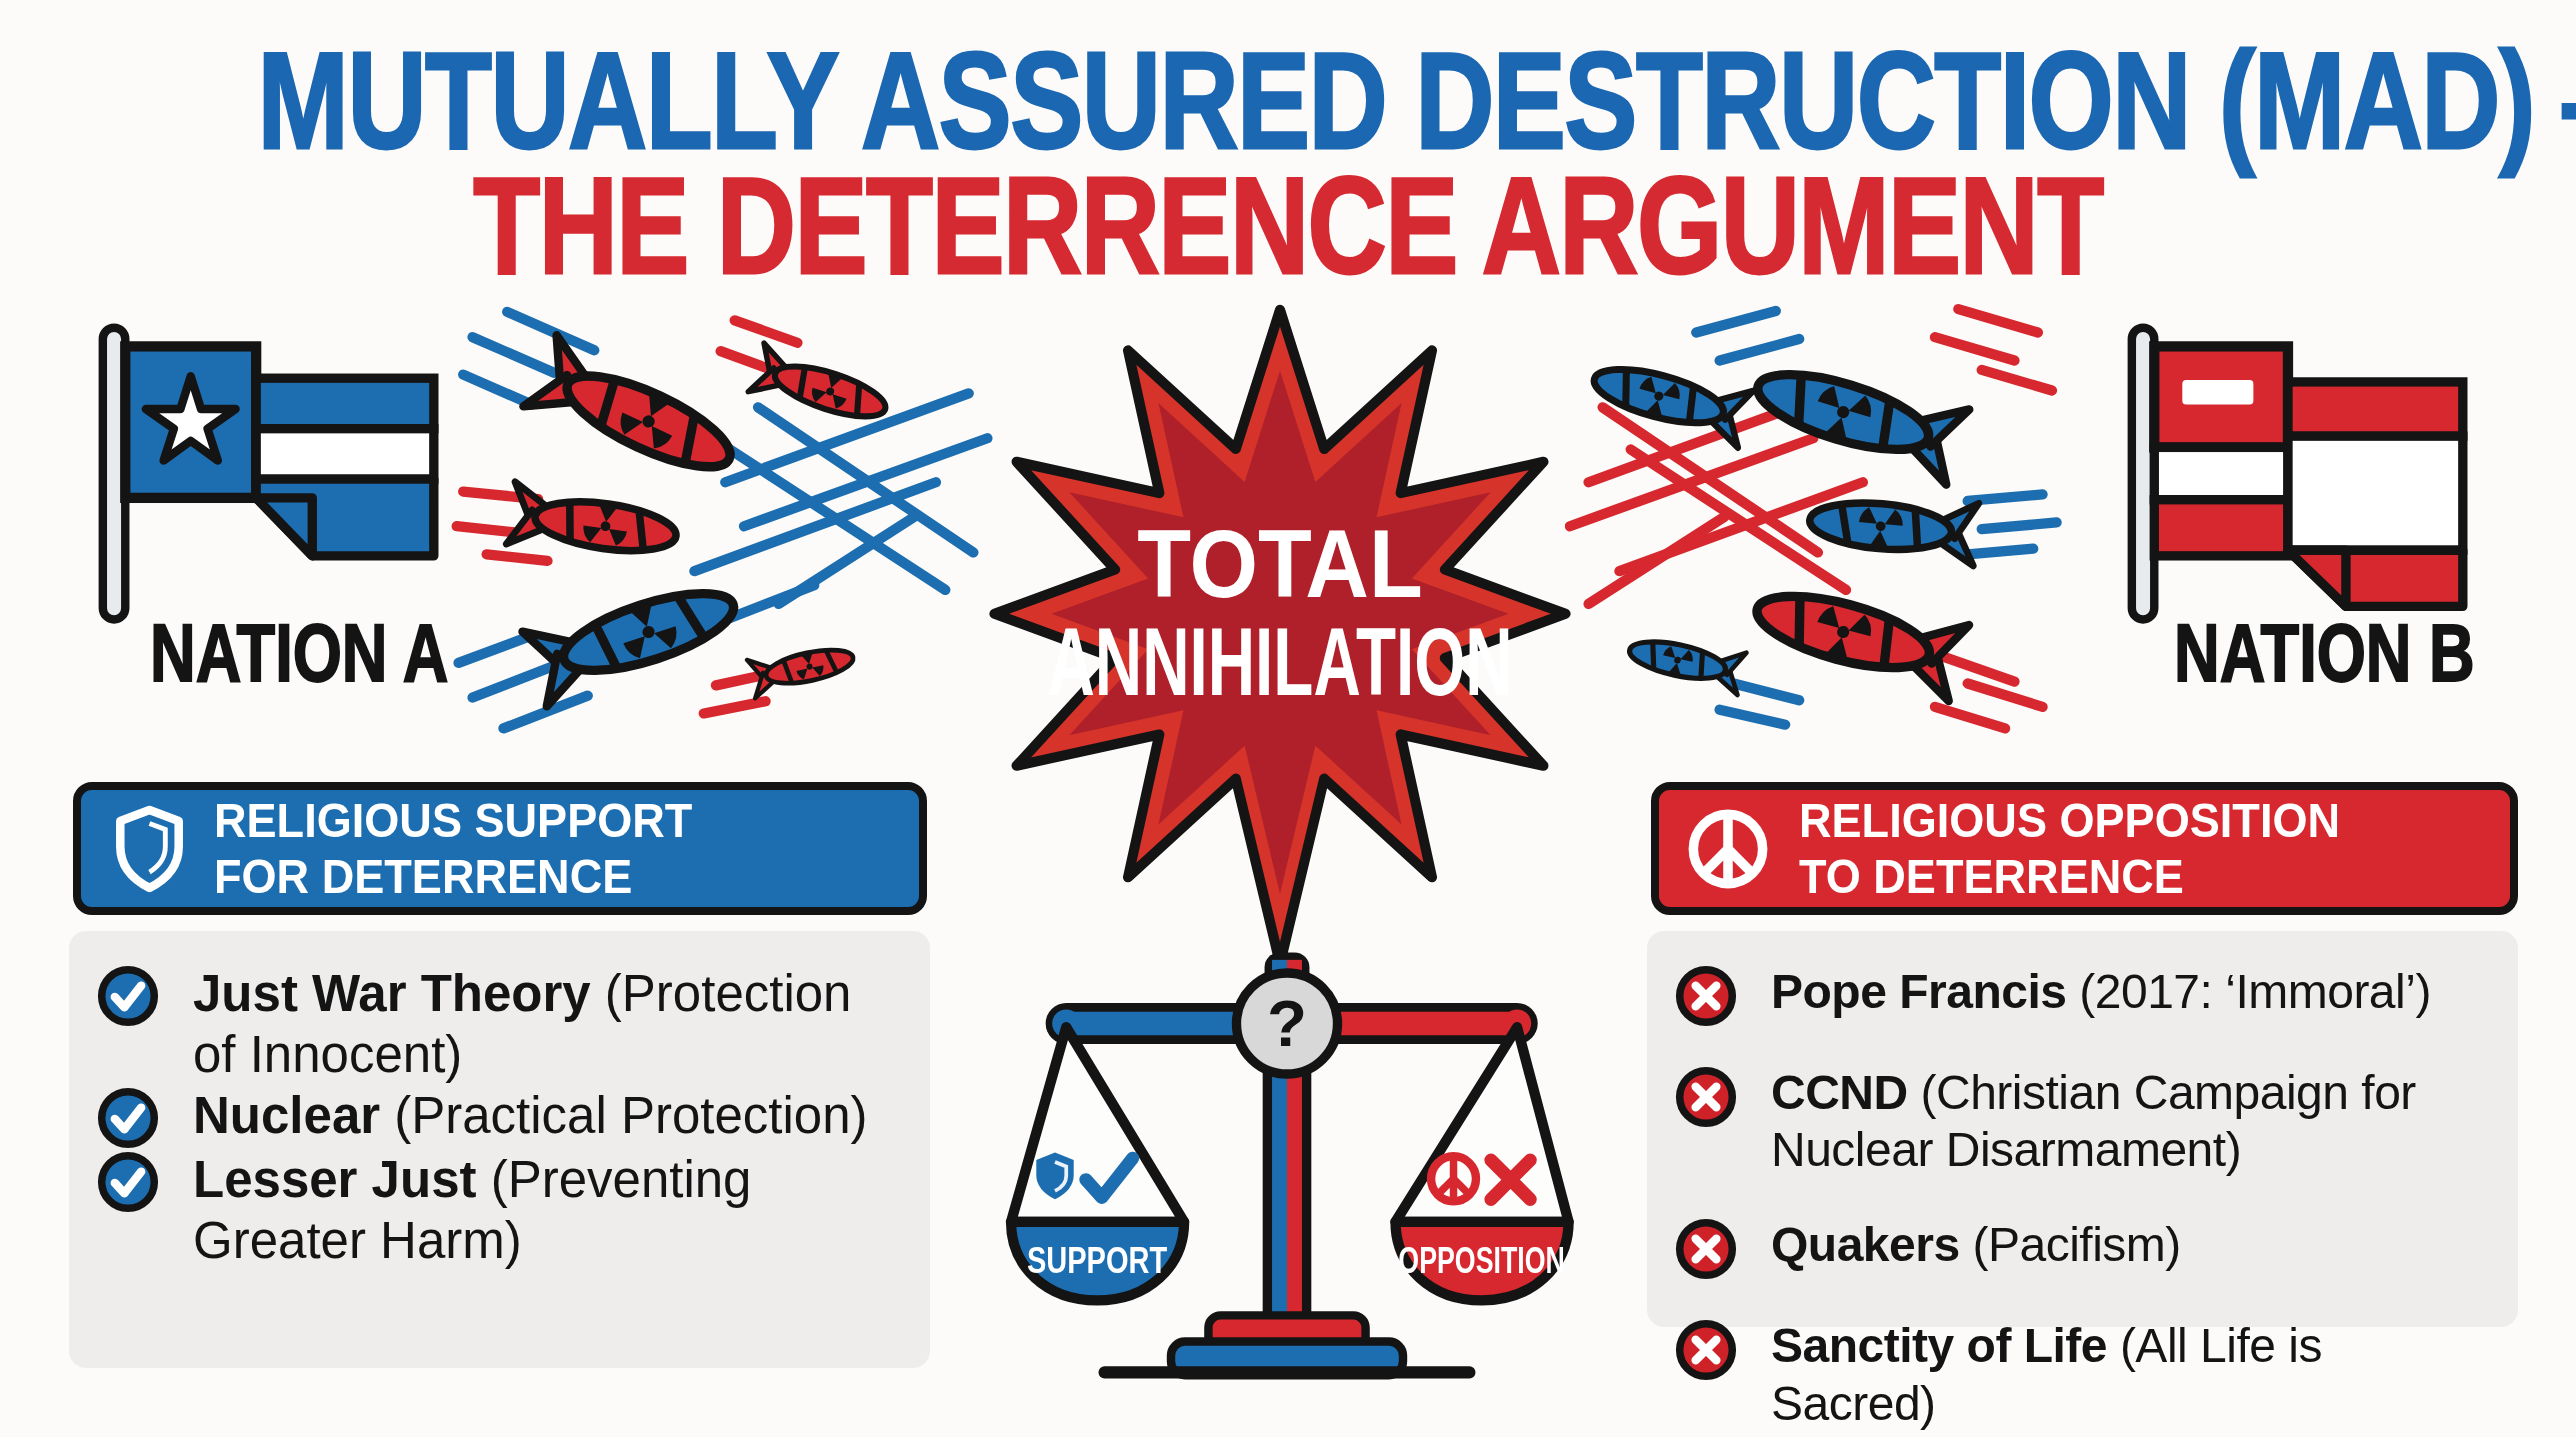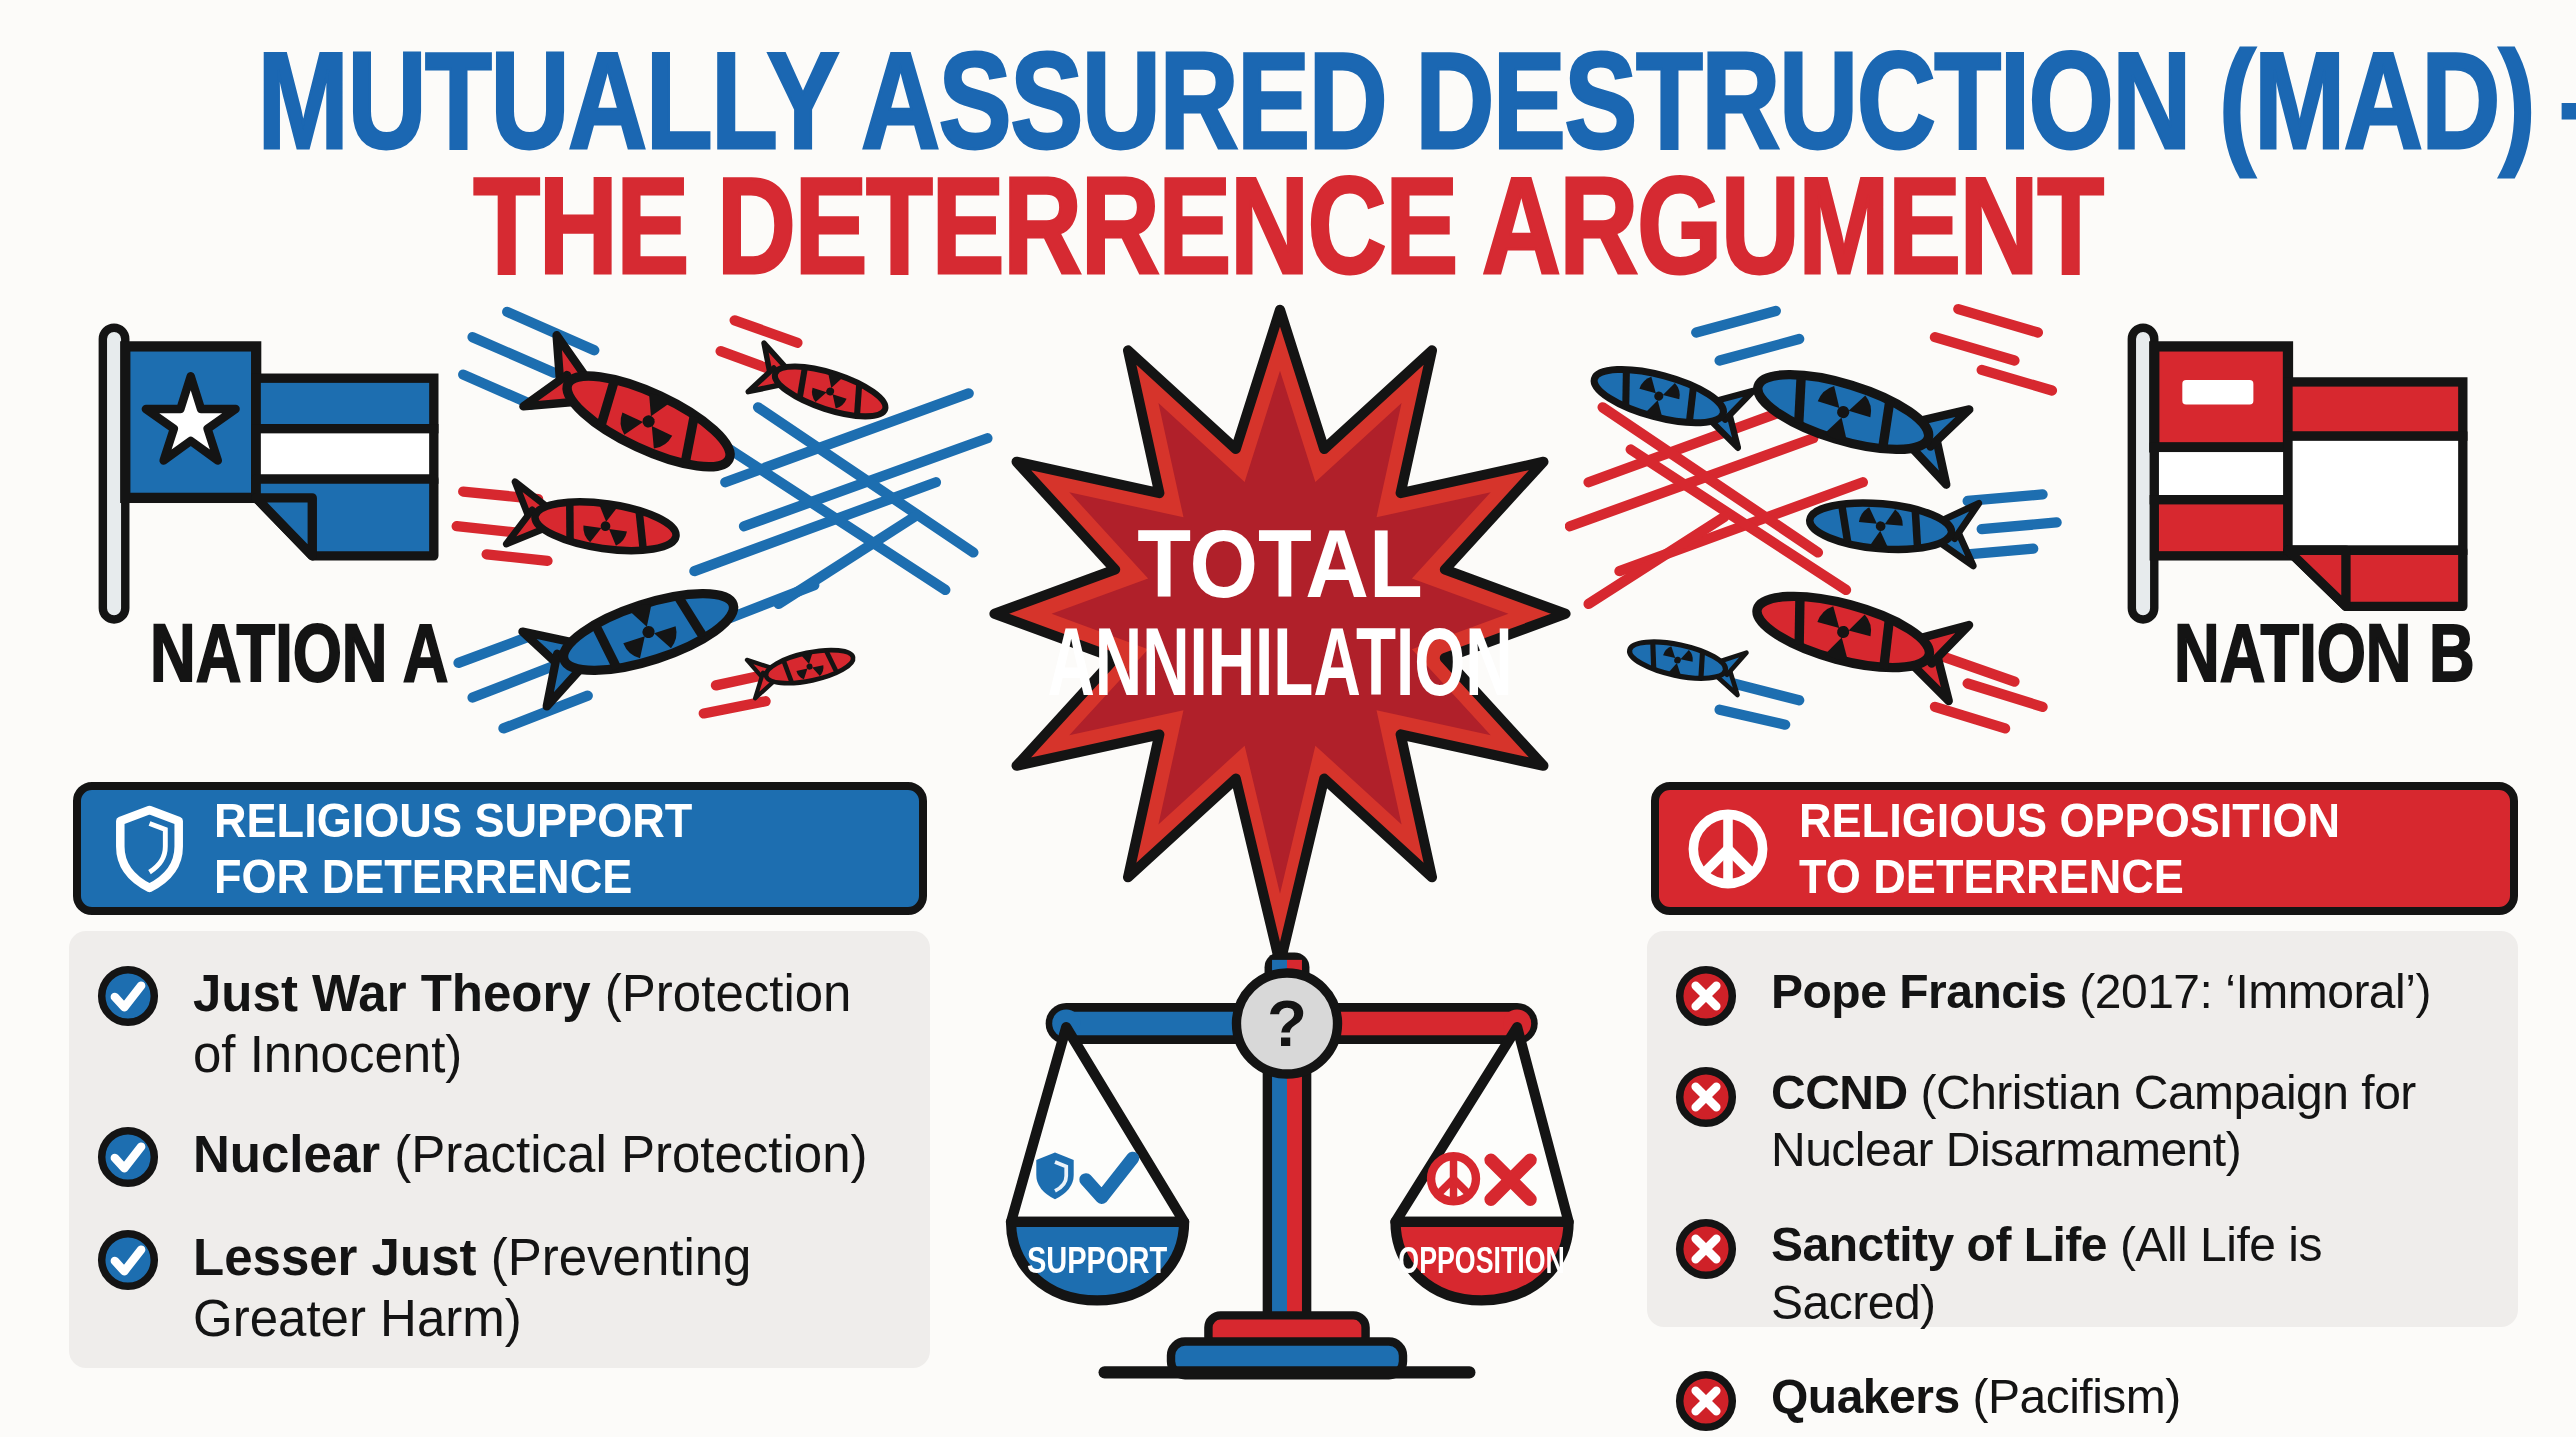--- a/index.html
+++ b/index.html
@@ -38,21 +38,21 @@
     display:flex;align-items:center;padding:0 26px;gap:28px;
   }
   .panel-header.blue{background:#1d6eb0;padding-left:32px;}
   .panel-header.red{background:#d7282f;}
   .hdr-text{color:#ffffff;font-weight:bold;font-size:49px;line-height:1.14;
     transform:scaleX(0.92);transform-origin:left center;white-space:nowrap;}
   .panel-body{
     position:absolute;box-sizing:border-box;background:#efedeb;border-radius:17px;
     padding:32px 24px 19px 28px;display:flex;flex-direction:column;
   }
-  .panel-body.left-gaps{justify-content:space-between;}
+  .panel-body.left-gaps{}
   .panel-body.right-gaps{gap:37px;}
   .item{display:flex;align-items:flex-start;gap:34px;}
   .item svg{flex:0 0 auto;margin-top:1.9px;}
   .itxt{font-size:51px;line-height:1.2;color:#141414;}
   .itxt b{font-weight:bold;}
   .panel-body.right-gaps .itxt{font-size:48px;letter-spacing:-0.5px;}
 </style>
 </head>
 <body>
 
@@ -237,29 +237,29 @@
         <line x1="44" y1="22" x2="22" y2="44" stroke="#ffffff" stroke-width="9" stroke-linecap="round"></line>
       </svg>
       <div class="itxt"><b>CCND</b><span> (Christian Campaign for Nuclear Disarmament)</span></div>
     </div>
     <div class="item">
       <svg width="62" height="62" viewBox="0 0 66 66">
         <circle cx="33" cy="33" r="28" fill="#cf2128" stroke="#141414" stroke-width="8"></circle>
         <line x1="22" y1="22" x2="44" y2="44" stroke="#ffffff" stroke-width="9" stroke-linecap="round"></line>
         <line x1="44" y1="22" x2="22" y2="44" stroke="#ffffff" stroke-width="9" stroke-linecap="round"></line>
       </svg>
-      <div class="itxt"><b>Sanctity of Life</b><span> (All Life is Sacred)</span></div>
+      <div class="itxt"><b>Quakers</b><span> (Pacifism)</span></div>
     </div>
     <div class="item">
       <svg width="62" height="62" viewBox="0 0 66 66">
         <circle cx="33" cy="33" r="28" fill="#cf2128" stroke="#141414" stroke-width="8"></circle>
         <line x1="22" y1="22" x2="44" y2="44" stroke="#ffffff" stroke-width="9" stroke-linecap="round"></line>
         <line x1="44" y1="22" x2="22" y2="44" stroke="#ffffff" stroke-width="9" stroke-linecap="round"></line>
       </svg>
-      <div class="itxt"><b>Quakers</b><span> (Pacifism)</span></div>
+      <div class="itxt"><b>Sanctity of Life</b><span> (All Life is Sacred)</span></div>
     </div>
   </div>
 
   <svg class="scale" style="left:997px;top:941px" width="580" height="440" viewBox="0 0 620 470">
 
     <rect x="286" y="12" width="48" height="56" rx="16" fill="#141414"></rect>
     <rect x="294" y="20" width="16" height="42" fill="#1d6eb0"></rect>
     <rect x="310" y="20" width="16" height="42" fill="#d7282f"></rect>
 
     <g>

